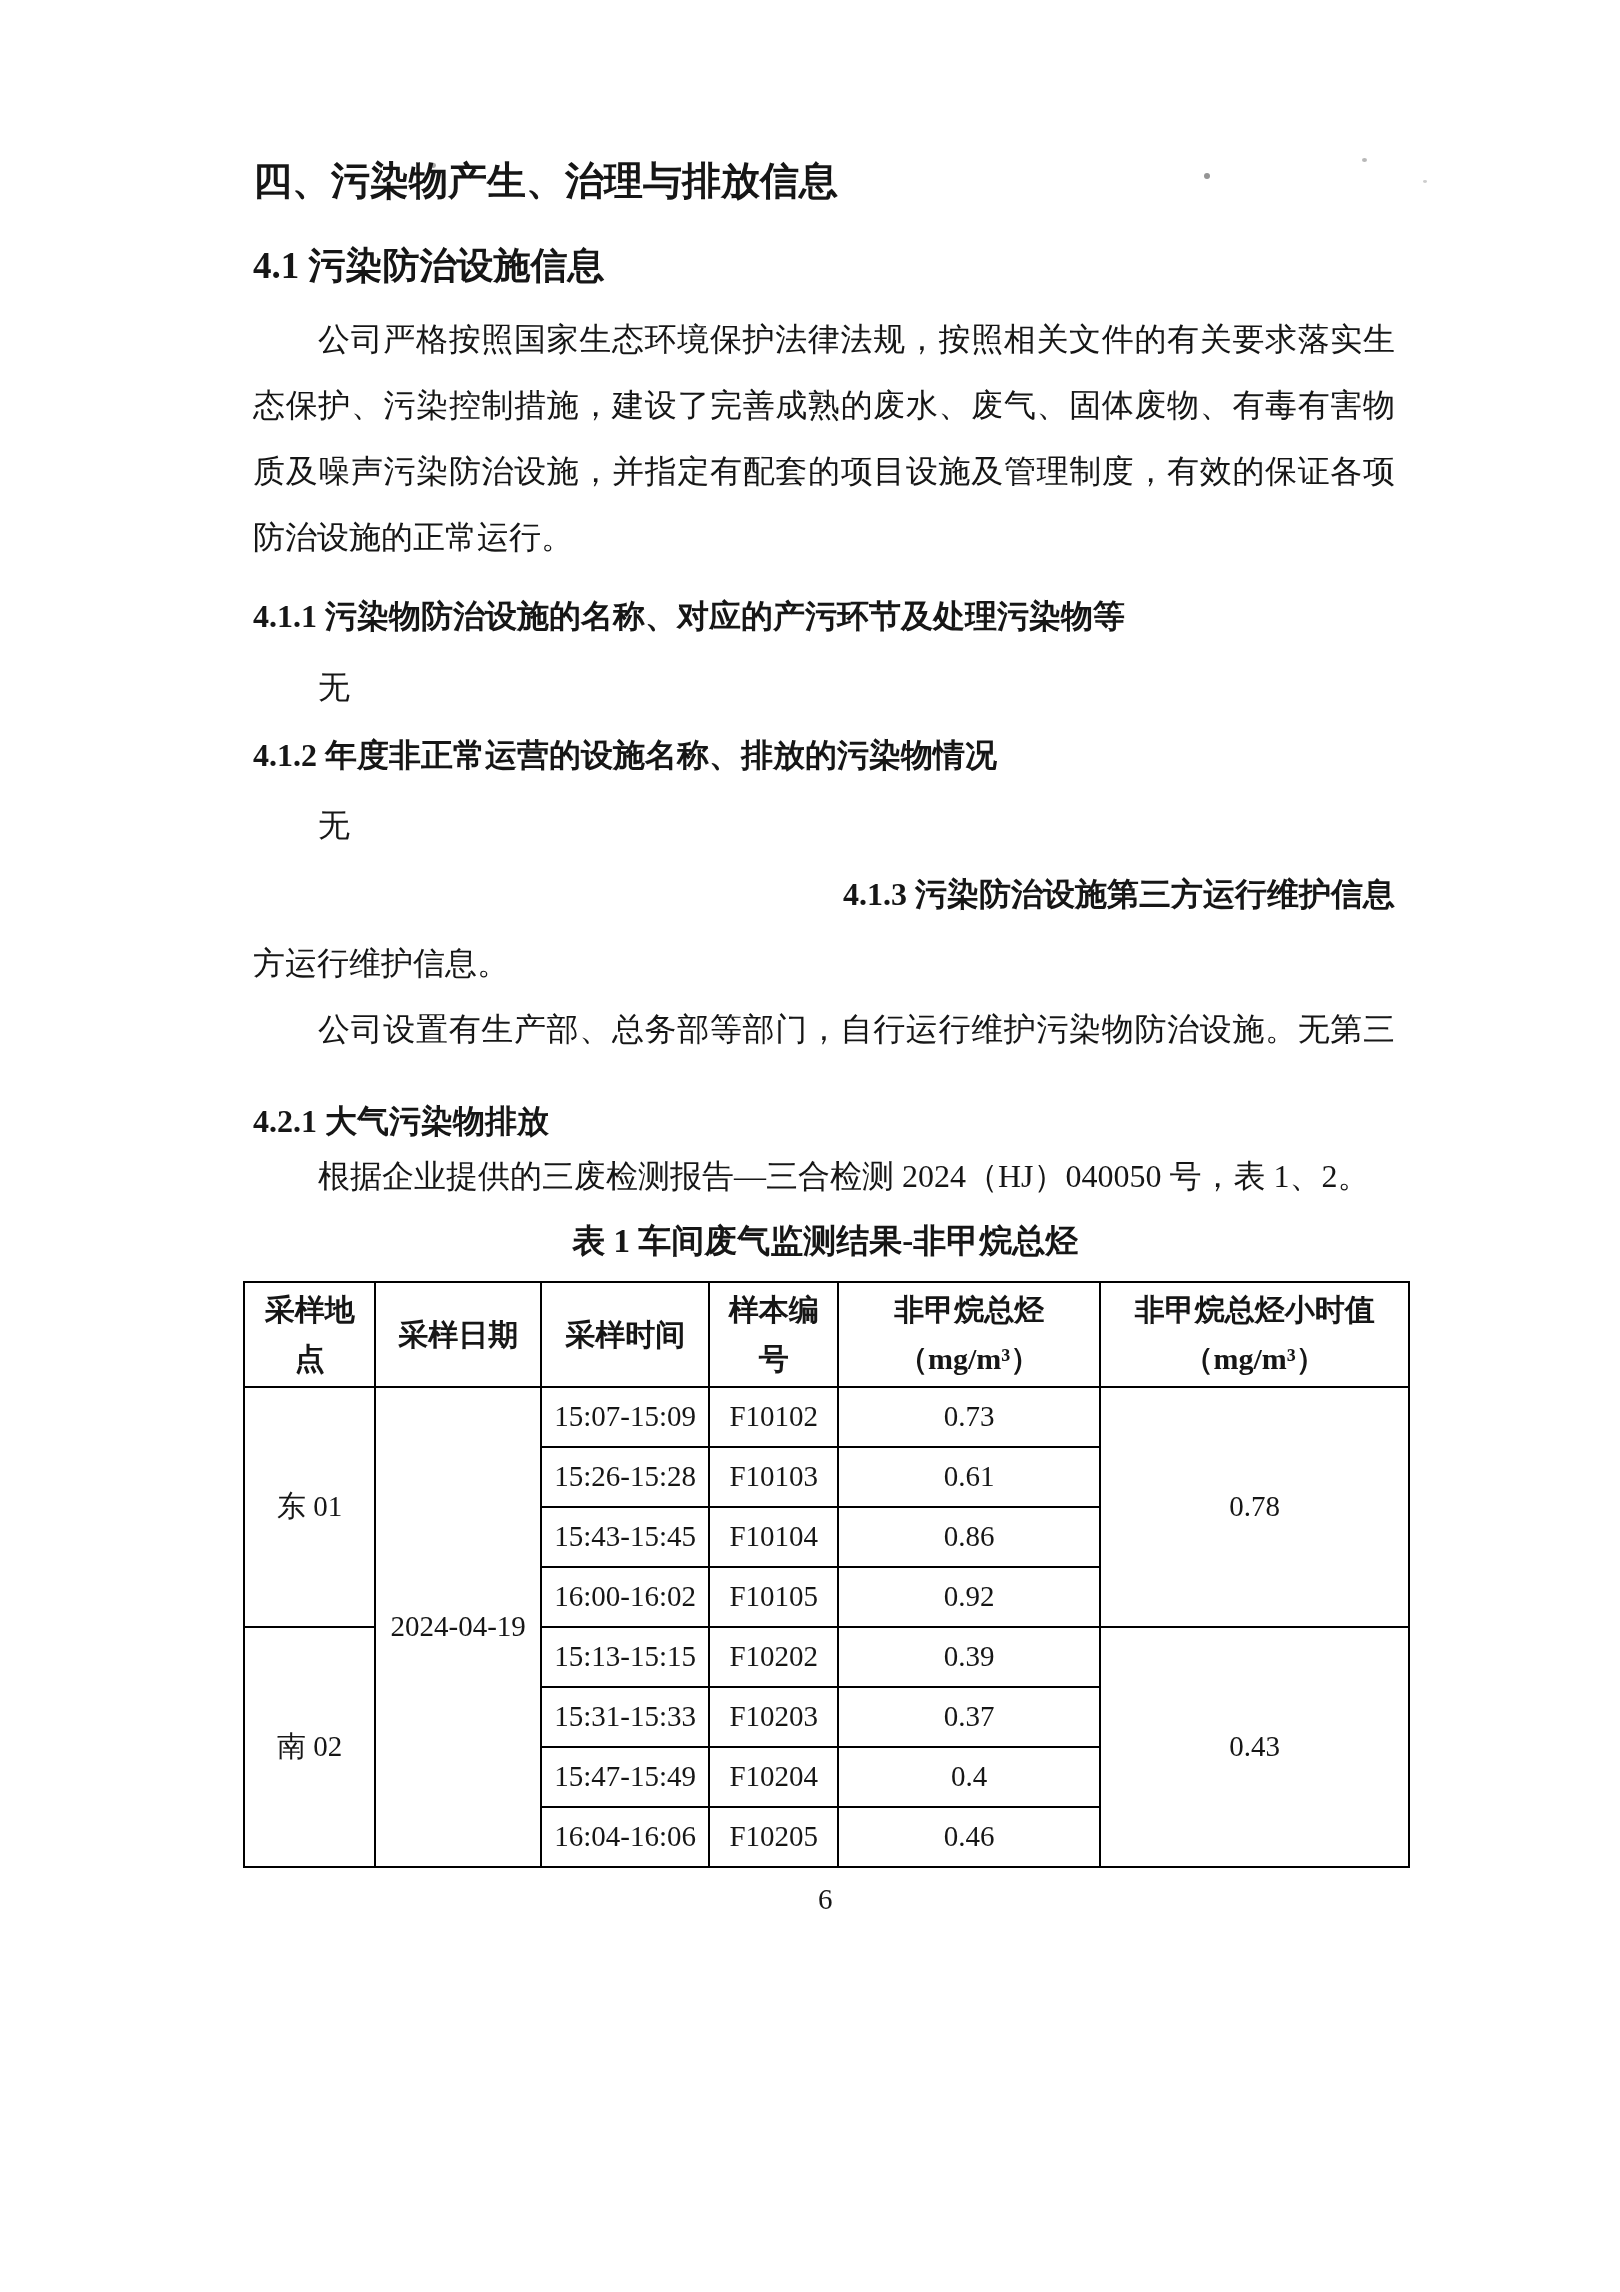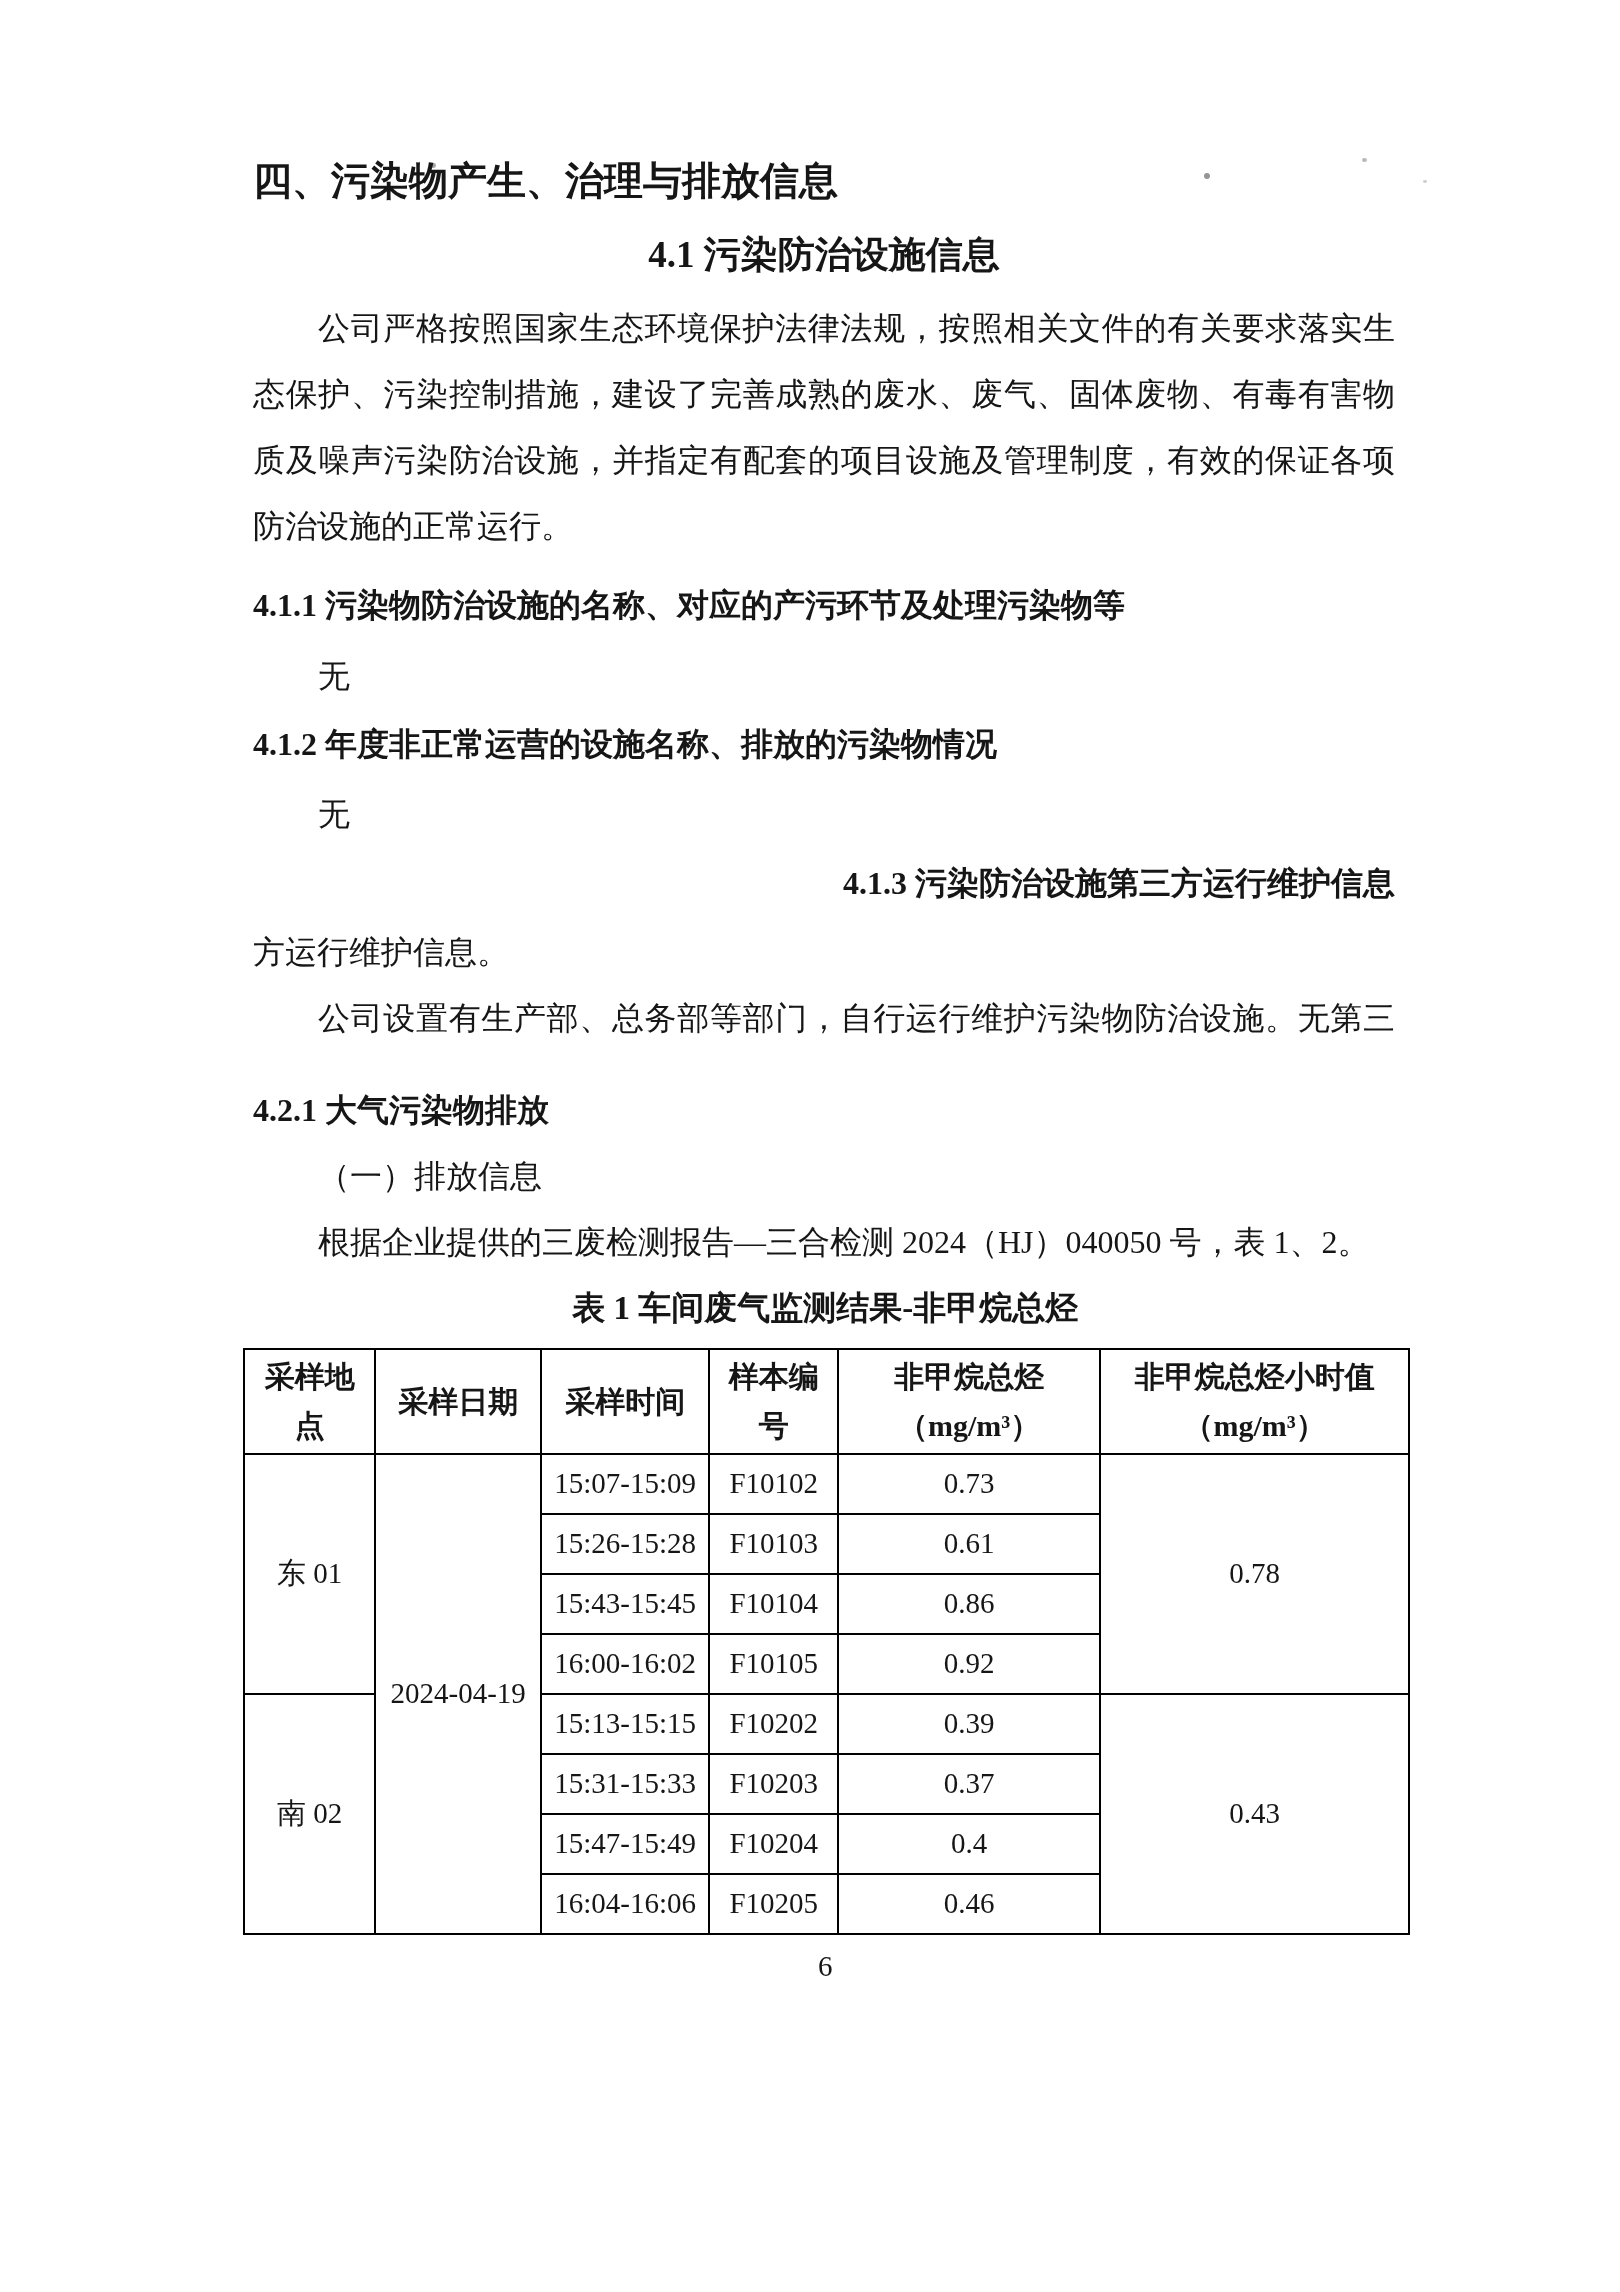--- a/index.html
+++ b/index.html
@@ -16,21 +16,21 @@
     left:253px;top:0;
     width:1142px;
   }
   h1.doc-title{
     margin:157px 0 0 0;
     font-size:39px;line-height:47px;
     font-weight:bold;
     letter-spacing:0;
   }
   h2{font-weight:bold;margin:0;}
-  h2.h41{margin-top:28px;font-size:37px;line-height:45px;text-align:center;}
+  h2.h41{margin-top:39px;font-size:37px;line-height:45px;}
   h2.h42{margin-top:19.6px;font-size:44px;line-height:53px;}
   h3{
     margin:0;font-weight:bold;
     font-size:32px;line-height:43px;
   }
   .h411{margin-top:25.5px;}
   .h412{margin-top:14.7px;}
   .h413{margin-top:14.7px;text-align:right;}
   .h421{margin-top:38px;}
   .para{font-size:32px;line-height:66px;}
@@ -123,21 +123,20 @@
     <div class="indent">无</div>
 
     <h3 class="h413">4.1.3 污染防治设施第三方运行维护信息</h3>
     <div class="para p413">
       <div class="jline last">方运行维护信息。</div>
       <div class="jline first">公司设置有生产部、总务部等部门，自行运行维护污染物防治设施。无第三</div>
     </div>
 
 
     <h3 class="h421">4.2.1 大气污染物排放</h3>
-    <div class="indent sub-label">（一）排放信息</div>
     <div class="para p421">
       <div class="jline first last">根据企业提供的三废检测报告—三合检测 2024（HJ）040050 号，表 1、2。</div>
     </div>
 
     <div class="table-caption">表 1 车间废气监测结果-非甲烷总烃</div>
 
     <table class="monitor">
       <colgroup>
         <col style="width:131px">
           <col style="width:166px">

